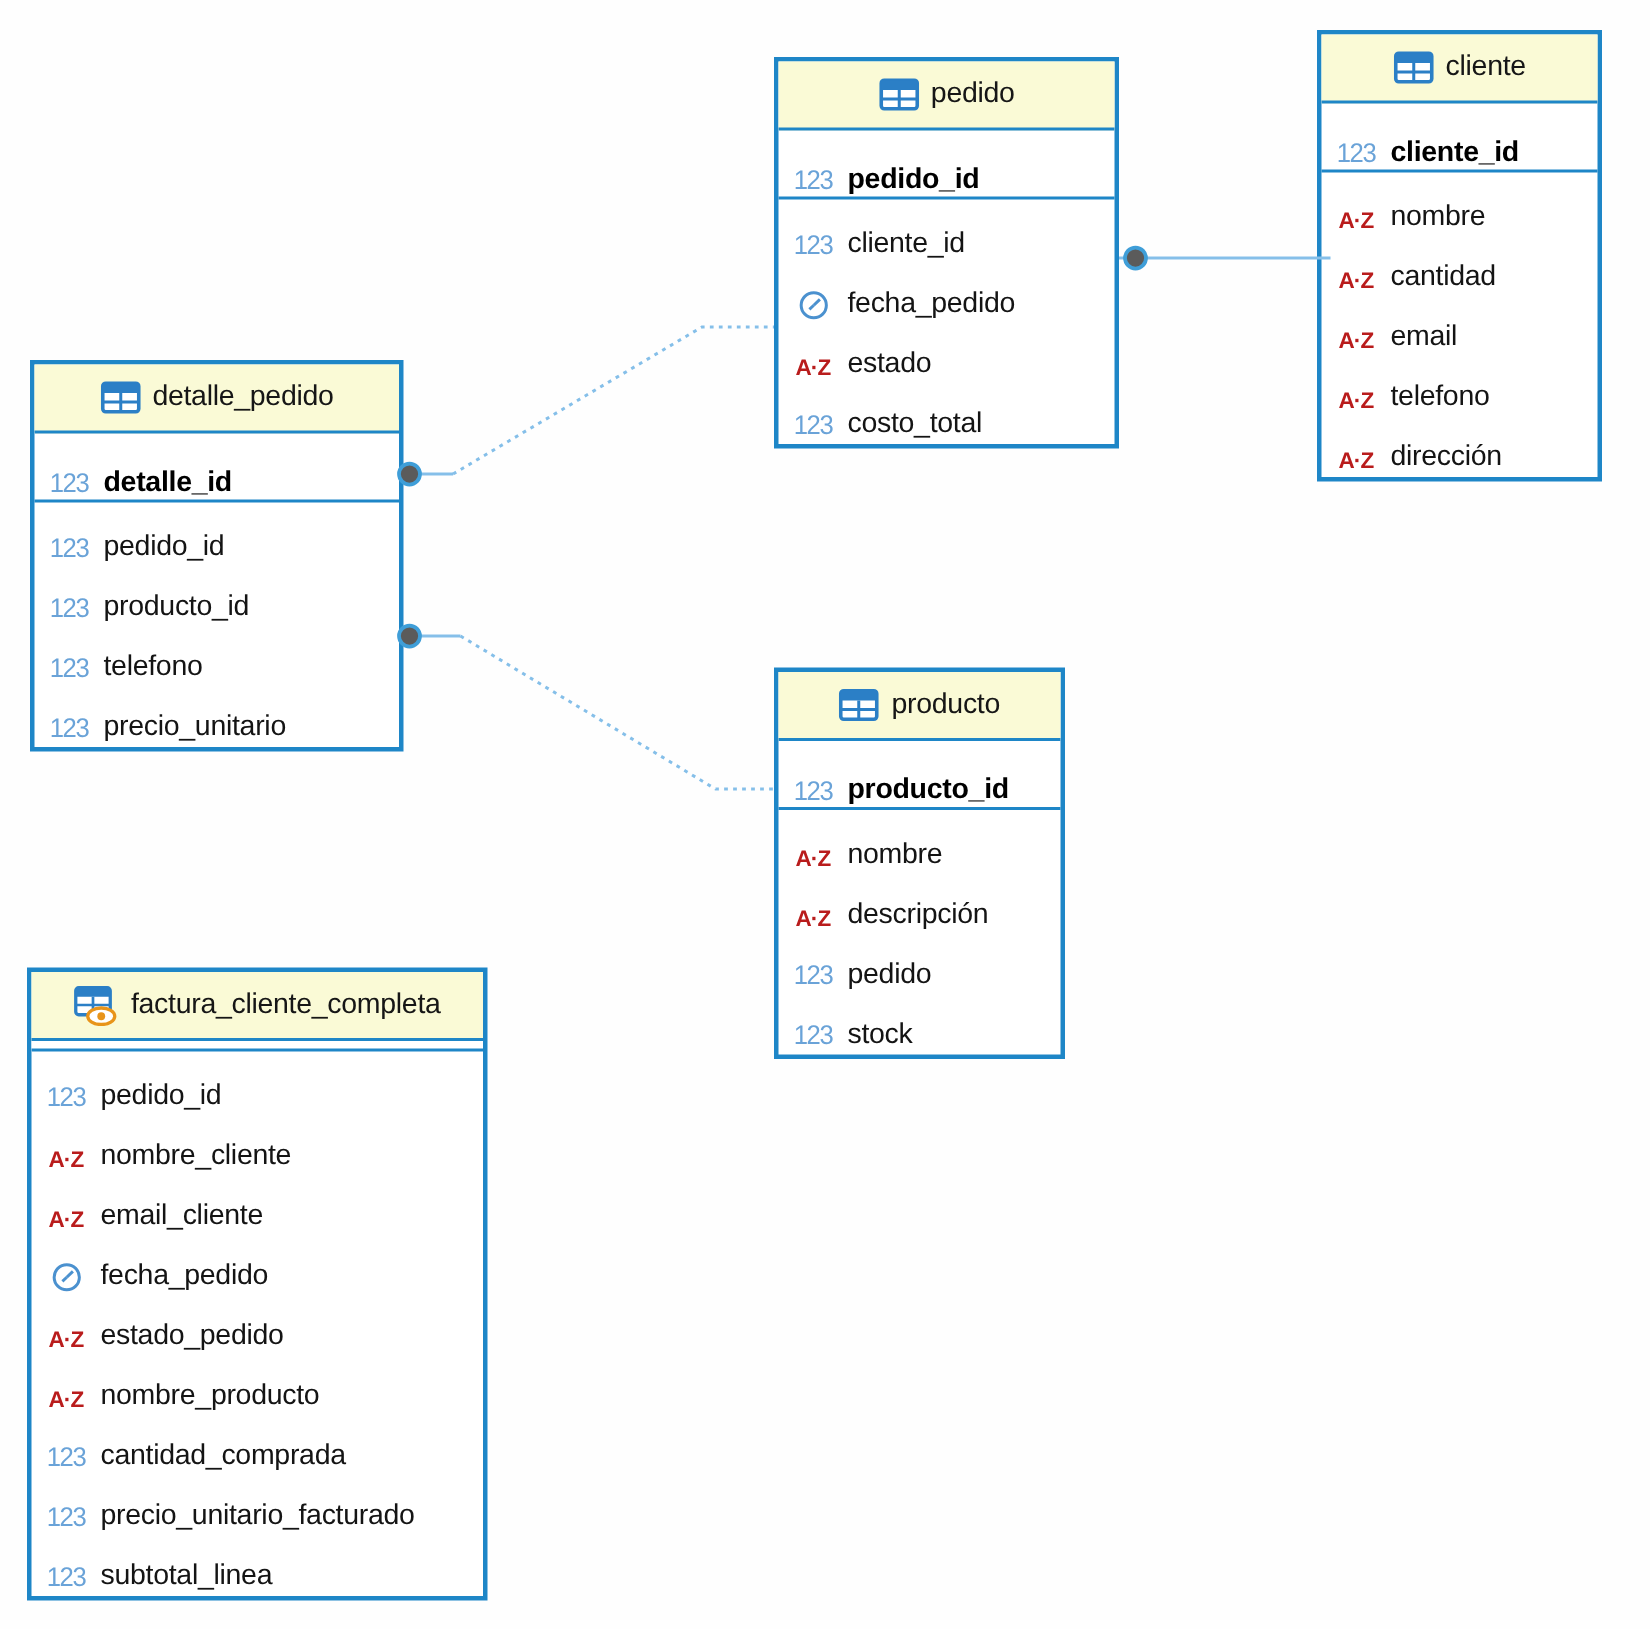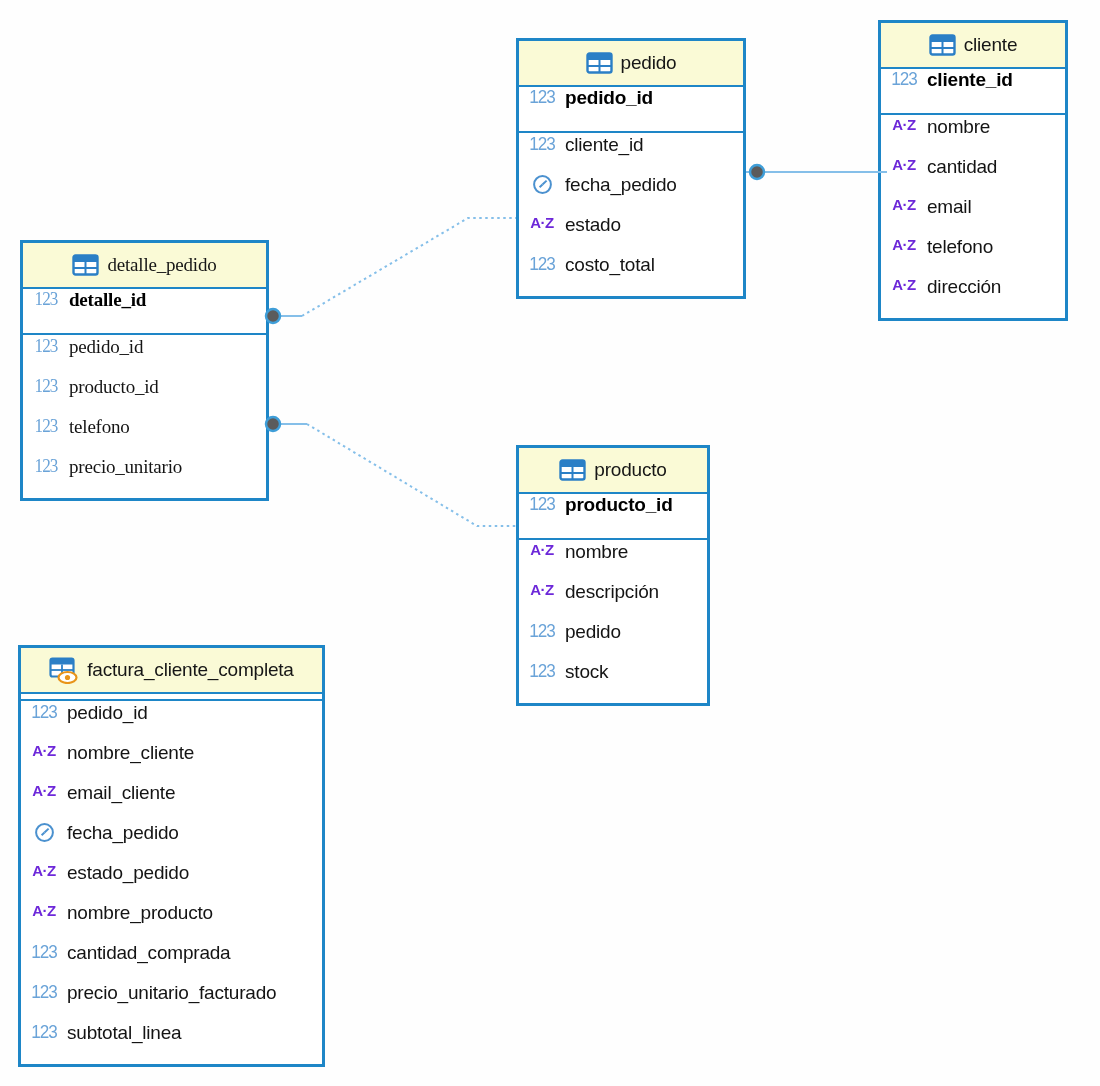--- a/index.html
+++ b/index.html
@@ -8,48 +8,48 @@
     font-family:"Liberation Sans", sans-serif;overflow:hidden;
   }
   #canvas{position:absolute;inset:0;width:1100px;height:1086px;}
 
   .entity{
     position:absolute;background:#ffffff;border:3px solid #1e86c7;
     box-sizing:border-box;z-index:2;
   }
   #ent-pedido  {left:516px;top:38px; width:230px;}
   #ent-cliente {left:878px;top:20px; width:190px;}
-  #ent-detalle {left:20px; top:240px;width:249px;font-family:Liberation Serif, serif;}
+  #ent-detalle {left:20px; top:240px;width:249px;}
   #ent-producto{left:516px;top:445px;width:194px;}
   #ent-factura {left:18px; top:645px;width:307px;}
 
   .hdr{
     background:#fafad6;border-bottom:2px solid #1e86c7;height:44px;
     display:flex;align-items:center;justify-content:center;gap:8px;
     font-size:19px;color:#161616;letter-spacing:-0.2px;
   }
   .ent-icon{display:inline-flex;align-items:center;}
   .view-gap{height:5px;border-bottom:2px solid #1e86c7;background:#ffffff;}
   .pk{border-bottom:2px solid #1e86c7;}
   .row{
-    height:40px;display:flex;align-items:flex-start;padding:0 6px 0 7px;gap:7px;
+    height:40px;display:flex;align-items:flex-end;padding:0 6px 0 7px;gap:7px;
     font-size:19px;color:#141414;letter-spacing:-0.2px;white-space:nowrap;
   }
   .pk .row{height:44px;}
   .pk .cname{font-weight:bold;color:#000;}
   .bodyrows{padding:1px 0 2px 0;}
   .badge{
     width:32px;flex:0 0 32px;text-align:center;display:inline-flex;
     align-items:center;justify-content:center;
   }
   .t-num{
     color:#6aa3d8;font-size:18px;letter-spacing:-1px;
     transform:scaleX(.95);font-weight:normal;
   }
-  .t-txt{color:#6d28d9;font-size:15px;font-weight:bold;letter-spacing:-0.5px;}
+  .t-txt{color:#b91c1c;font-size:15px;font-weight:bold;letter-spacing:-0.5px;}
 
   #overlay{position:absolute;inset:0;z-index:3;pointer-events:none;}
   #overlay .hit{pointer-events:stroke;}
 </style>
 </head>
 <body>
 
 <div id="canvas">
 
   <section class="entity" id="ent-pedido">

